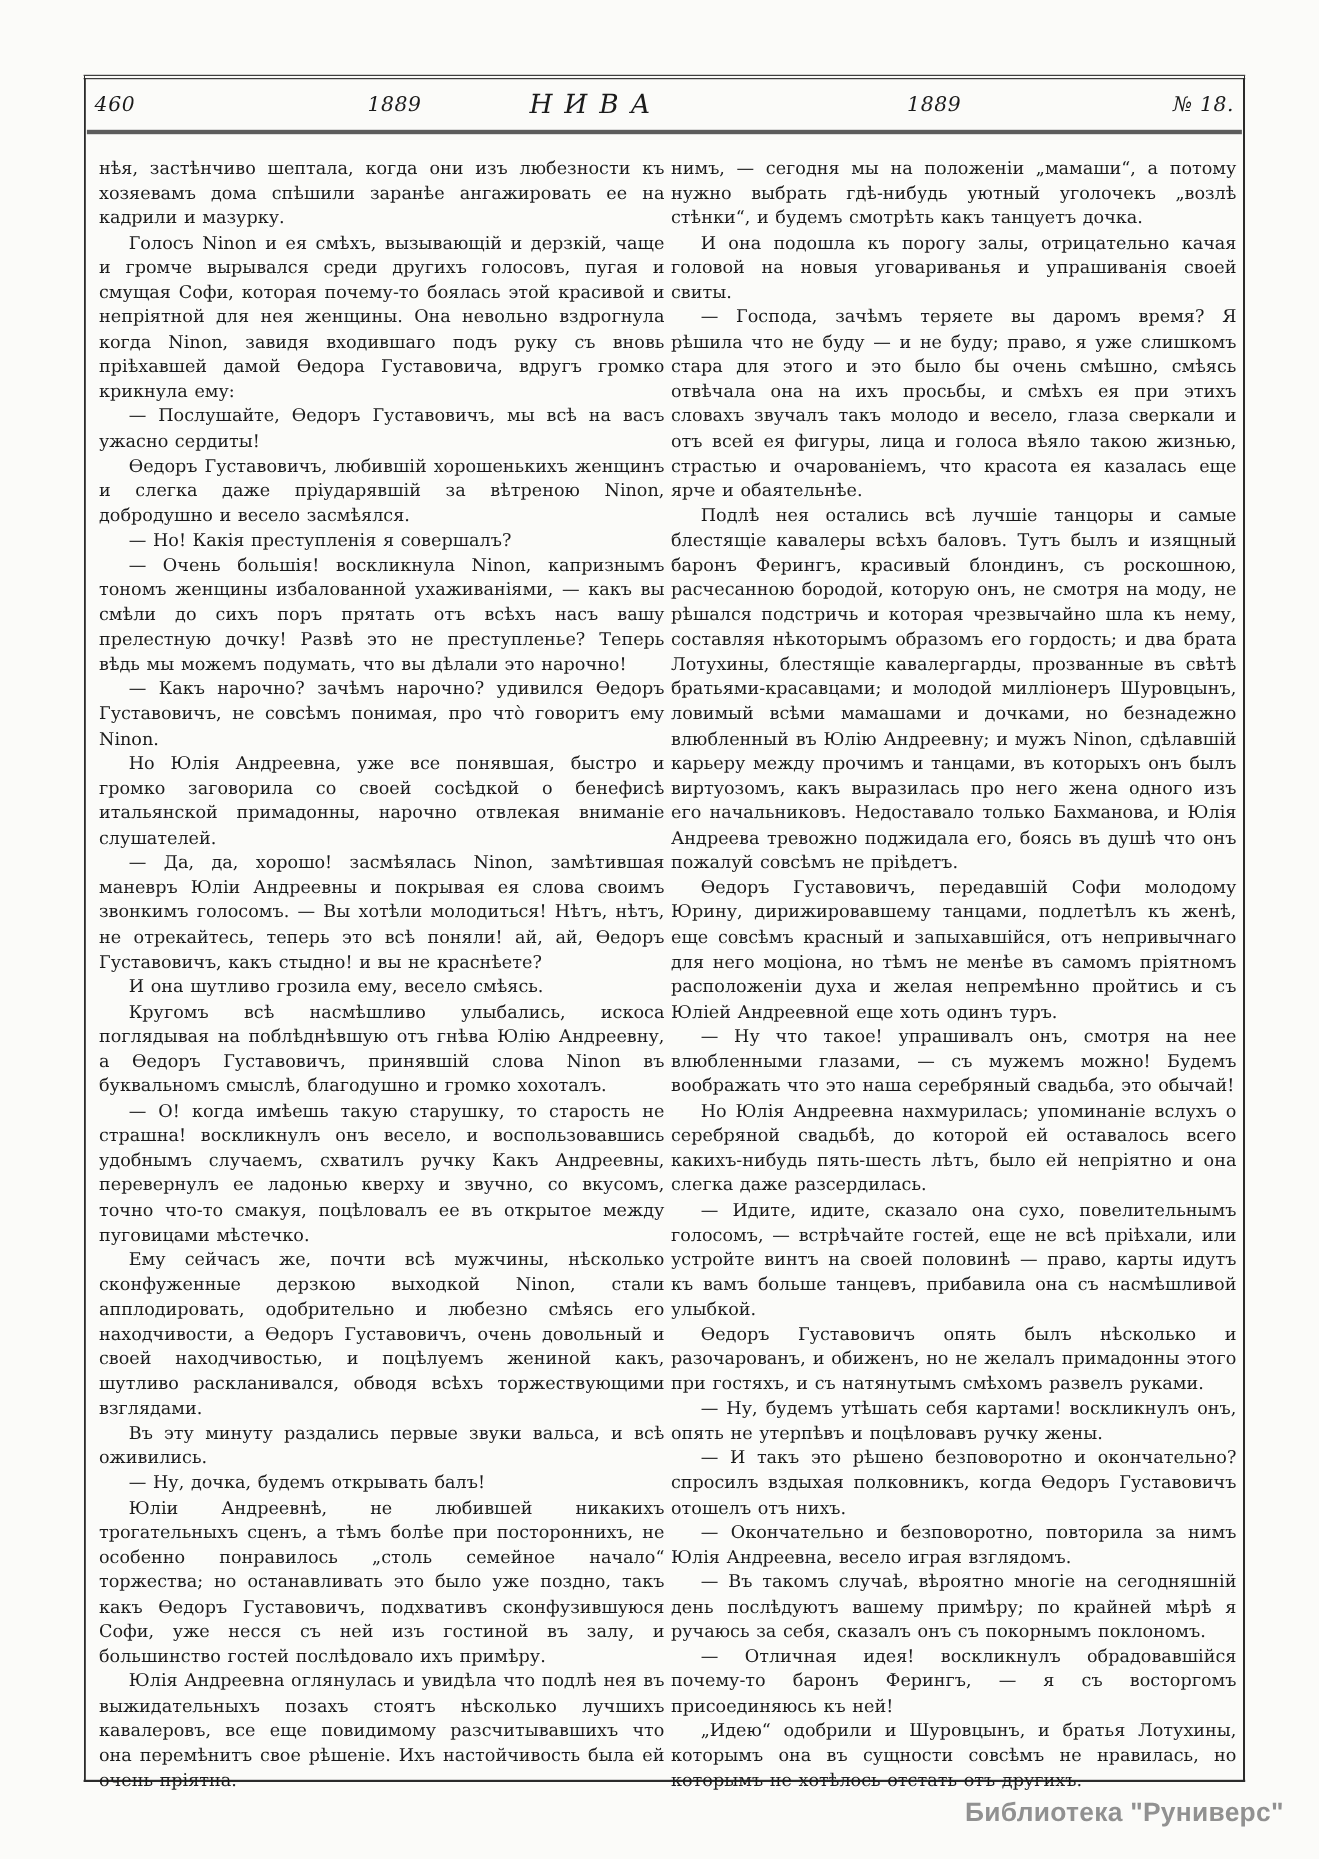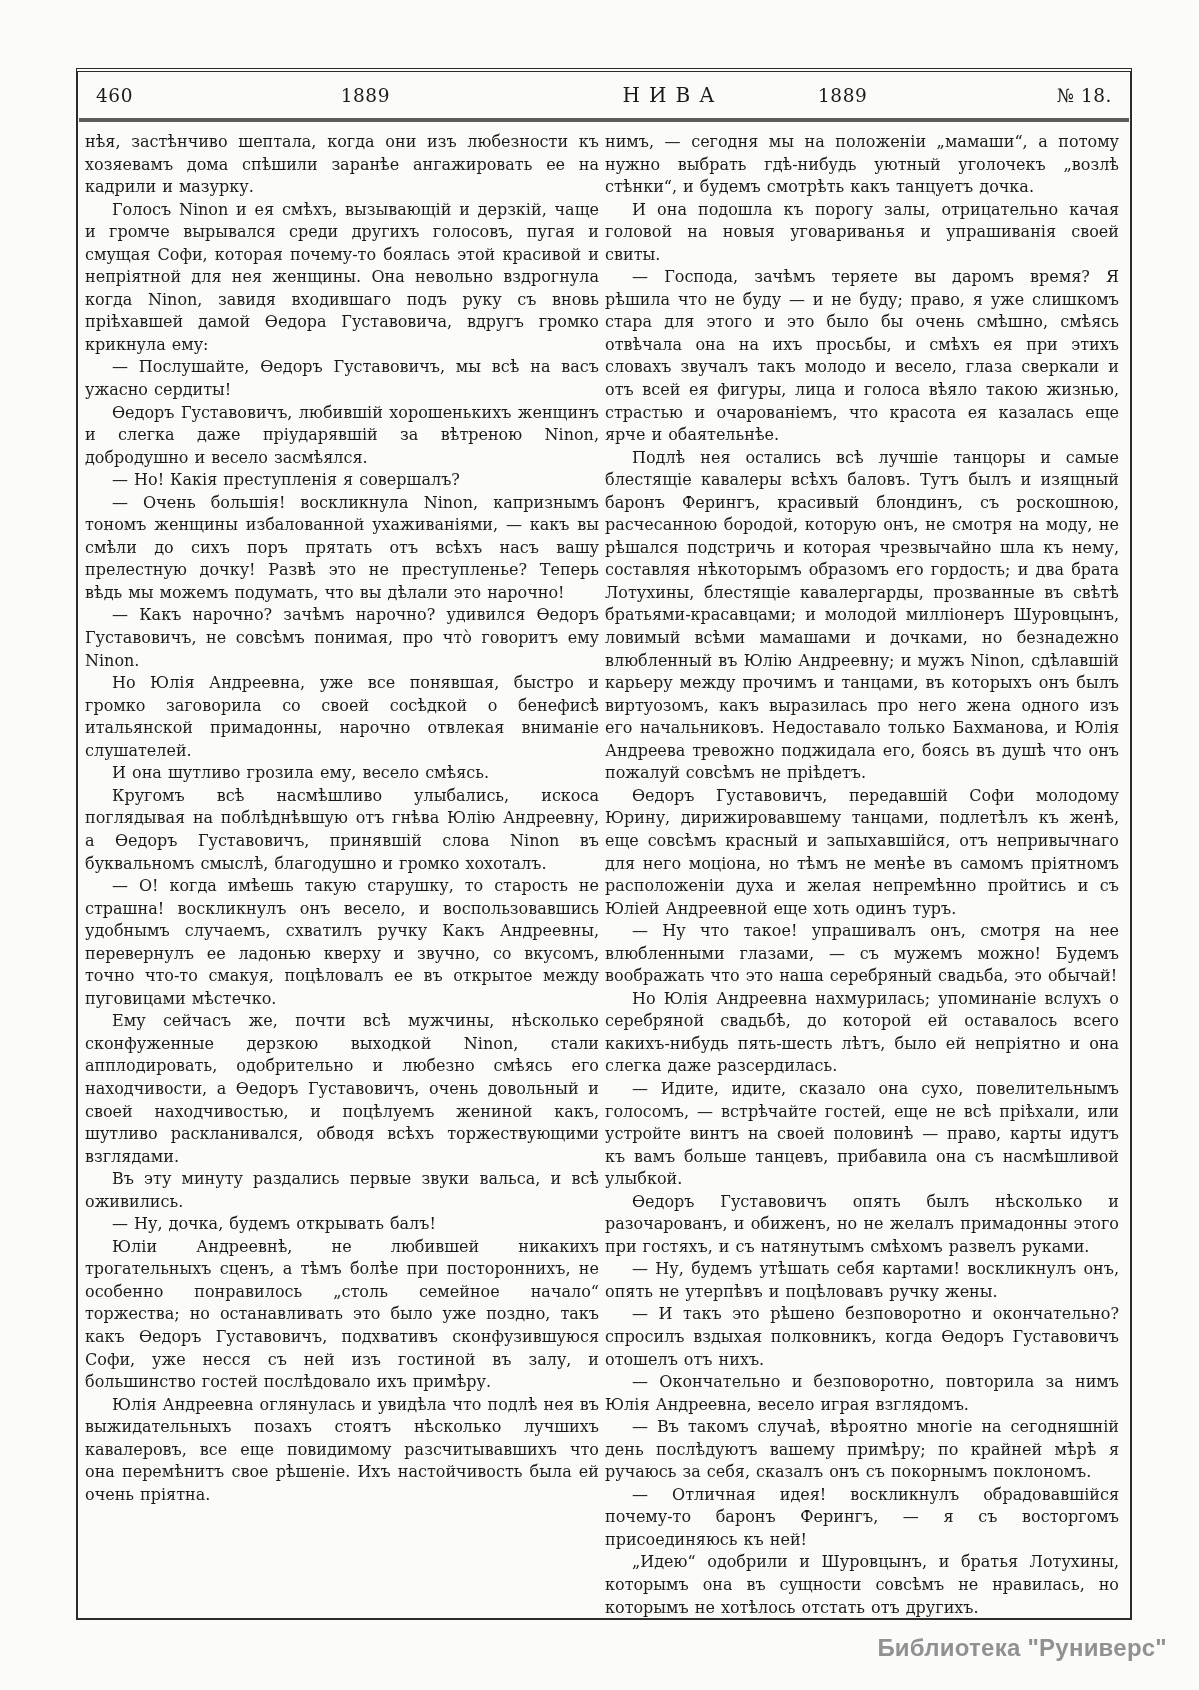--- a/index.html
+++ b/index.html
@@ -26,43 +26,45 @@
     border-left: 2px solid #2b2b2b;
     border-right: 2px solid #2b2b2b;
     border-bottom: 2px solid #2b2b2b;
     background: #fbfbf9;
   }
   .header-row {
     height: 46px;
     display: grid;
     grid-template-columns: 150px 1fr 1fr 1fr 150px;
     align-items: center;
-    padding: 0 18px;
+    padding: 0 8px;
     font-size: 18.5px;
     letter-spacing: 0.03em;
+    font-style: italic;
   }
   .h-left   { text-align: left; }
   .h-center { text-align: center; }
   .h-right  { text-align: right; }
   .masthead {
-    text-align: right;
+    text-align: left;
     letter-spacing: 0.45em;
-    font-size: 20px;
+    font-size: 24px;
   }
   .header-rule {
     height: 4px;
     background: #5c5c5c;
     margin: 0 1px;
   }
   .columns {
     display: flex;
     gap: 6px;
-    padding: 9px 6px 0 7px;
+    padding: 20px 6px 0 7px;
     height: 1486px;
     overflow: hidden;
+    justify-content: flex-end;
   }
   .col {
     width: 514px;
     font-size: 16px;
     line-height: 22.55px;
     text-align: justify;
     word-spacing: 0.06em;
   }
   .col p.para {
     margin: 0;
@@ -97,20 +99,21 @@
   <div class="columns">
     <div class="col">
         <p class="para">нѣя, застѣнчиво шептала, когда они изъ любезности къ хозяевамъ дома спѣшили заранѣе ангажировать ее на кадрили и мазурку.</p>
         <p class="para indent">Голосъ Ninon и ея смѣхъ, вызывающій и дерзкій, чаще и громче вырывался среди другихъ голосовъ, пугая и смущая Софи, которая почему-то боялась этой красивой и непріятной для нея женщины. Она невольно вздрогнула когда Ninon, завидя входившаго подъ руку съ вновь пріѣхавшей дамой Ѳедора Густавовича, вдругъ громко крикнула ему:</p>
         <p class="para indent">— Послушайте, Ѳедоръ Густавовичъ, мы всѣ на васъ ужасно сердиты!</p>
         <p class="para indent">Ѳедоръ Густавовичъ, любившій хорошенькихъ женщинъ и слегка даже пріударявшій за вѣтреною Ninon, добродушно и весело засмѣялся.</p>
         <p class="para indent">— Но! Какія преступленія я совершалъ?</p>
         <p class="para indent">— Очень большія! воскликнула Ninon, капризнымъ тономъ женщины избалованной ухаживаніями, — какъ вы смѣли до сихъ поръ прятать отъ всѣхъ насъ вашу прелестную дочку! Развѣ это не преступленье? Теперь вѣдь мы можемъ подумать, что вы дѣлали это нарочно!</p>
         <p class="para indent">— Какъ нарочно? зачѣмъ нарочно? удивился Ѳедоръ Густавовичъ, не совсѣмъ понимая, про чтò говоритъ ему Ninon.</p>
         <p class="para indent">Но Юлія Андреевна, уже все понявшая, быстро и громко заговорила со своей сосѣдкой о бенефисѣ итальянской примадонны, нарочно отвлекая вниманіе слушателей.</p>
+        <p class="para indent">— Да, да, хорошо! засмѣялась Ninon, замѣтившая маневръ Юліи Андреевны и покрывая ея слова своимъ звонкимъ голосомъ. — Вы хотѣли молодиться! Нѣтъ, нѣтъ, не отрекайтесь, теперь это всѣ поняли! ай, ай, Ѳедоръ Густавовичъ, какъ стыдно! и вы не краснѣете?</p>
         <p class="para indent">И она шутливо грозила ему, весело смѣясь.</p>
         <p class="para indent">Кругомъ всѣ насмѣшливо улыбались, искоса поглядывая на поблѣднѣвшую отъ гнѣва Юлію Андреевну, а Ѳедоръ Густавовичъ, принявшій слова Ninon въ буквальномъ смыслѣ, благодушно и громко хохоталъ.</p>
         <p class="para indent">— О! когда имѣешь такую старушку, то старость не страшна! воскликнулъ онъ весело, и воспользовавшись удобнымъ случаемъ, схватилъ ручку Какъ Андреевны, перевернулъ ее ладонью кверху и звучно, со вкусомъ, точно что-то смакуя, поцѣловалъ ее въ открытое между пуговицами мѣстечко.</p>
         <p class="para indent">Ему сейчасъ же, почти всѣ мужчины, нѣсколько сконфуженные дерзкою выходкой Ninon, стали апплодировать, одобрительно и любезно смѣясь его находчивости, а Ѳедоръ Густавовичъ, очень довольный и своей находчивостью, и поцѣлуемъ жениной какъ, шутливо раскланивался, обводя всѣхъ торжествующими взглядами.</p>
         <p class="para indent">Въ эту минуту раздались первые звуки вальса, и всѣ оживились.</p>
         <p class="para indent">— Ну, дочка, будемъ открывать балъ!</p>
         <p class="para indent">Юліи Андреевнѣ, не любившей никакихъ трогательныхъ сценъ, а тѣмъ болѣе при постороннихъ, не особенно понравилось „столь семейное начало“ торжества; но останавливать это было уже поздно, такъ какъ Ѳедоръ Густавовичъ, подхвативъ сконфузившуюся Софи, уже несся съ ней изъ гостиной въ залу, и большинство гостей послѣдовало ихъ примѣру.</p>
         <p class="para indent">Юлія Андреевна оглянулась и увидѣла что подлѣ нея въ выжидательныхъ позахъ стоятъ нѣсколько лучшихъ кавалеровъ, все еще повидимому разсчитывавшихъ что она перемѣнитъ свое рѣшеніе. Ихъ настойчивость была ей очень пріятна.</p>
       </div>
     <div class="col">

